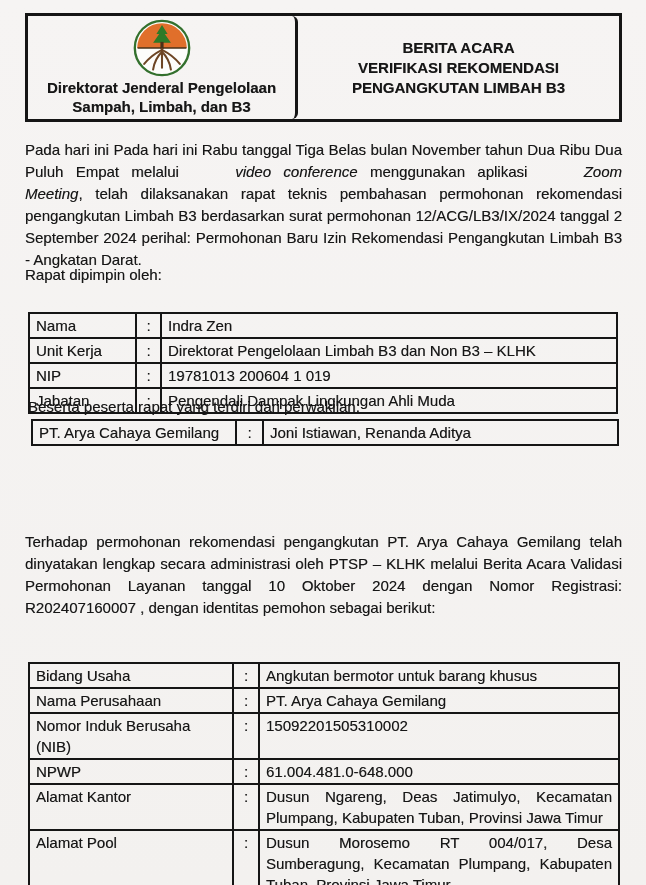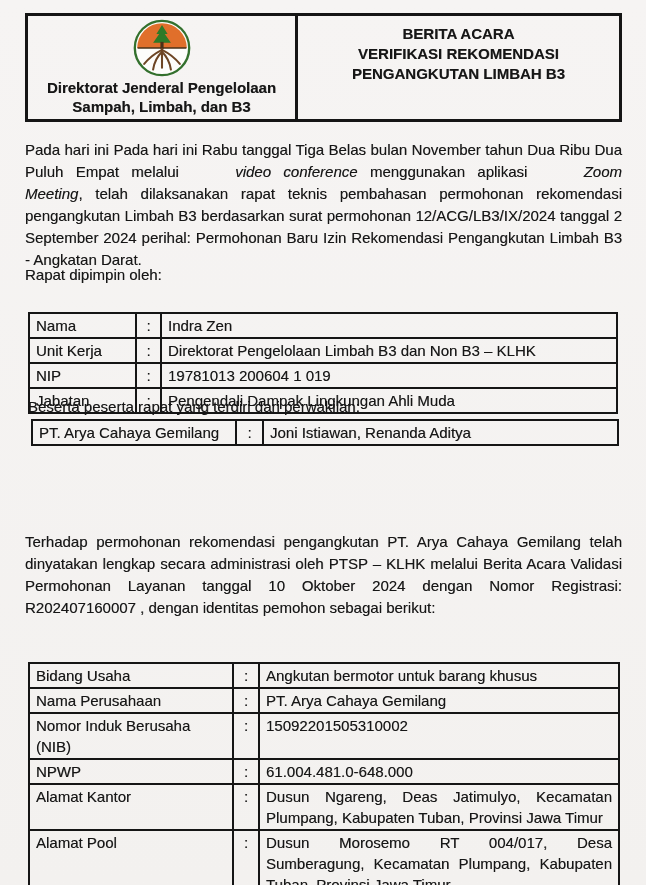--- a/index.html
+++ b/index.html
@@ -23,29 +23,29 @@
     width: 597px; height: 109px;
     border: 3px solid #151515;
     display: flex;
     background: transparent;
   }
   .lh-left {
     width: 270px;
     border-right: 3px solid #151515;
     display: flex; flex-direction: column; align-items: center;
     padding-top: 2px;
+    border-radius: 6px;
   }
   .lh-left .org {
     font-weight: bold; text-align: center;
     font-size: 15px; line-height: 19px;
   }
   .lh-right {
     flex: 1;
-    display: flex; flex-direction: column; align-items: center;
-    padding-top: 8px;
+    display: flex; flex-direction: column; justify-content: center; align-items: center;
     font-weight: bold; text-align: center;
     font-size: 15px; line-height: 20px;
   }
   .logo { width: 60px; height: 60px; }
   
   .para {
     position: absolute; left: 25px; width: 597px;
     text-align: justify; line-height: 22px;
   }
   .p1 { top: 139px; }

